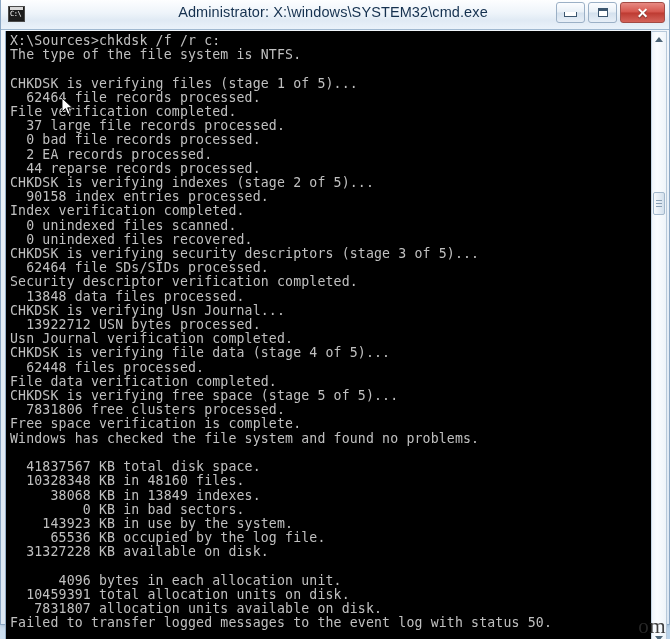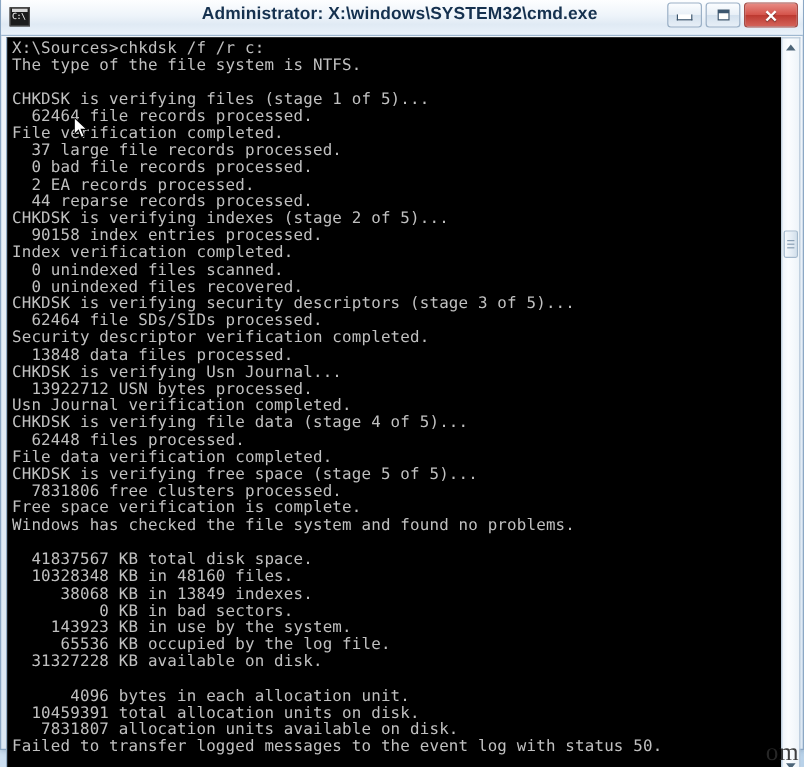--- a/index.html
+++ b/index.html
@@ -69,21 +69,20 @@
   #window-title {
     position: absolute;
     left: 0;
     right: 4px;
     top: 4px;
     text-align: center;
     font-size: 14.5px;
     color: #15314f;
     letter-spacing: .1px;
     white-space: nowrap;
-    font-weight: bold;
   }
 
   
   .caption-btns {
     position: absolute;
     right: 4px;
     top: 2px;
     display: flex;
     gap: 3px;
   }

